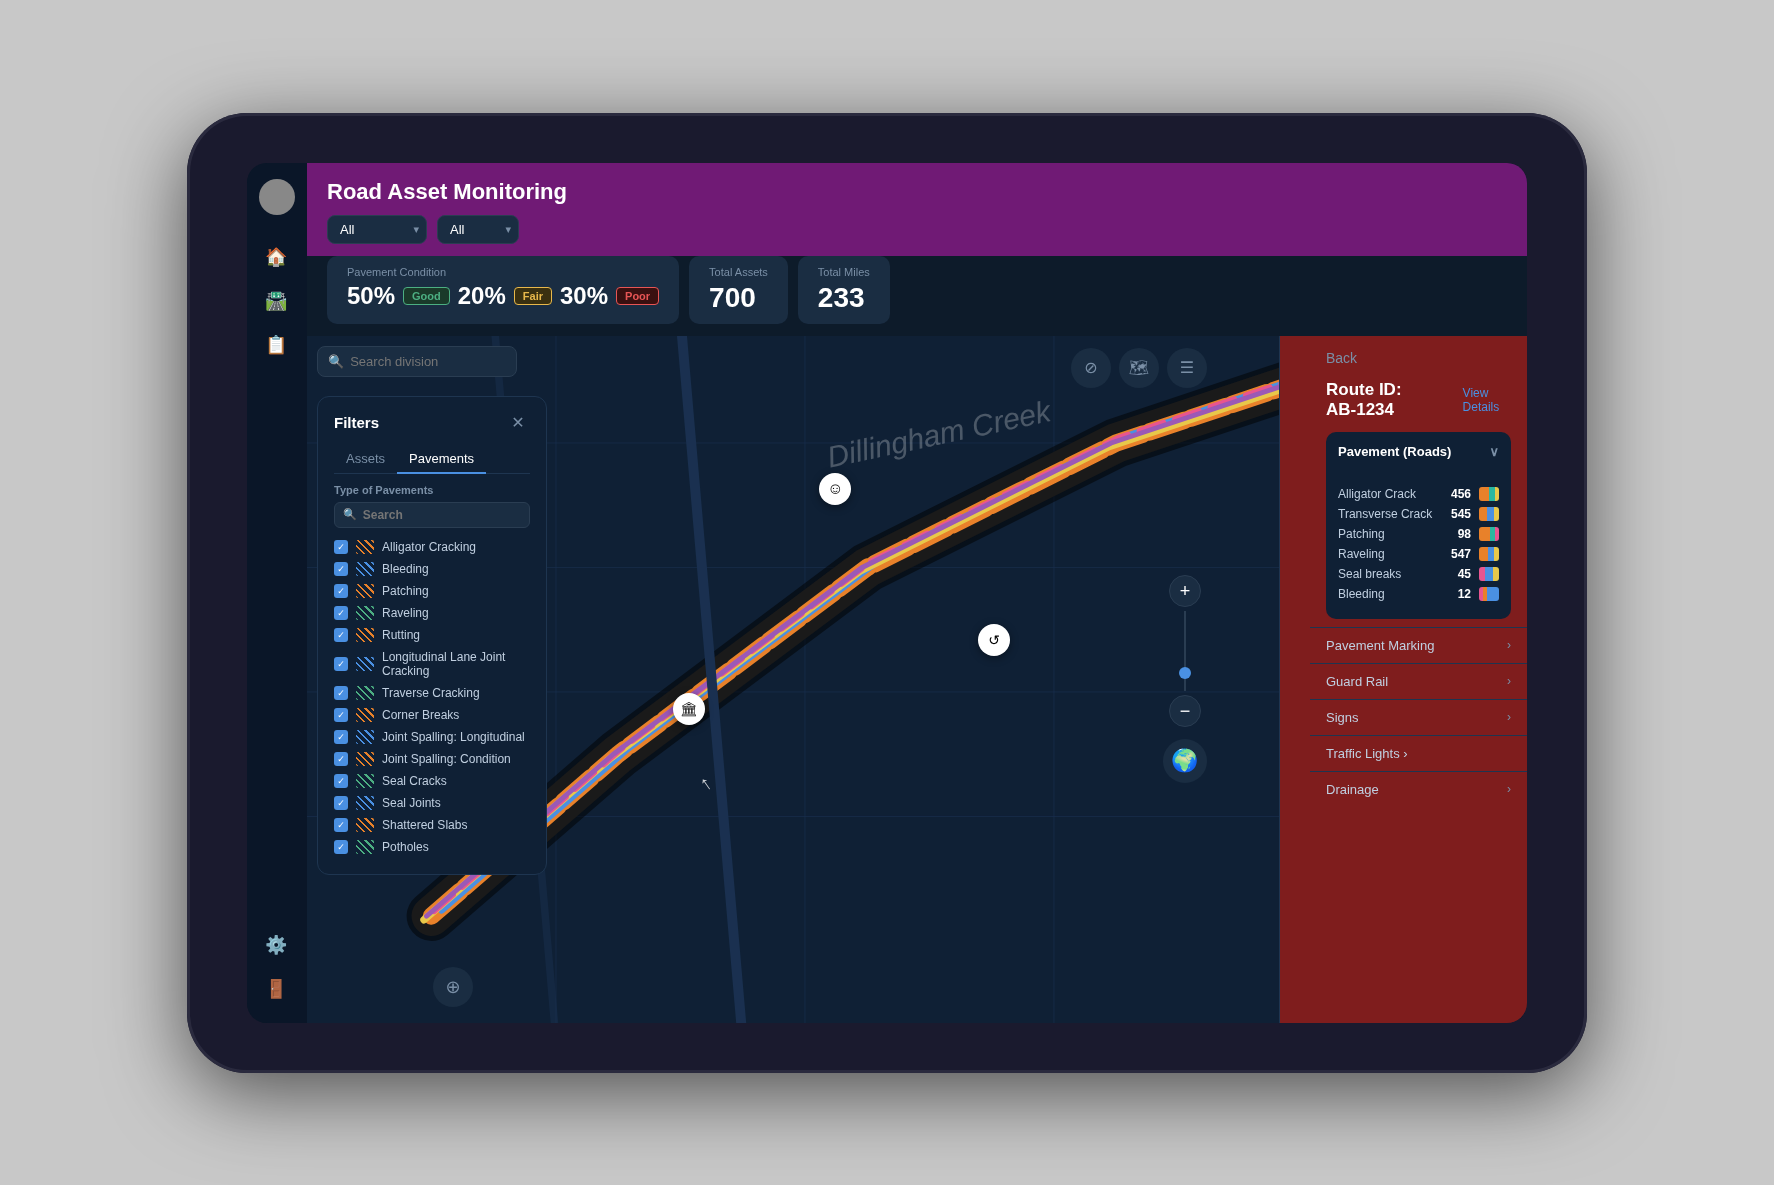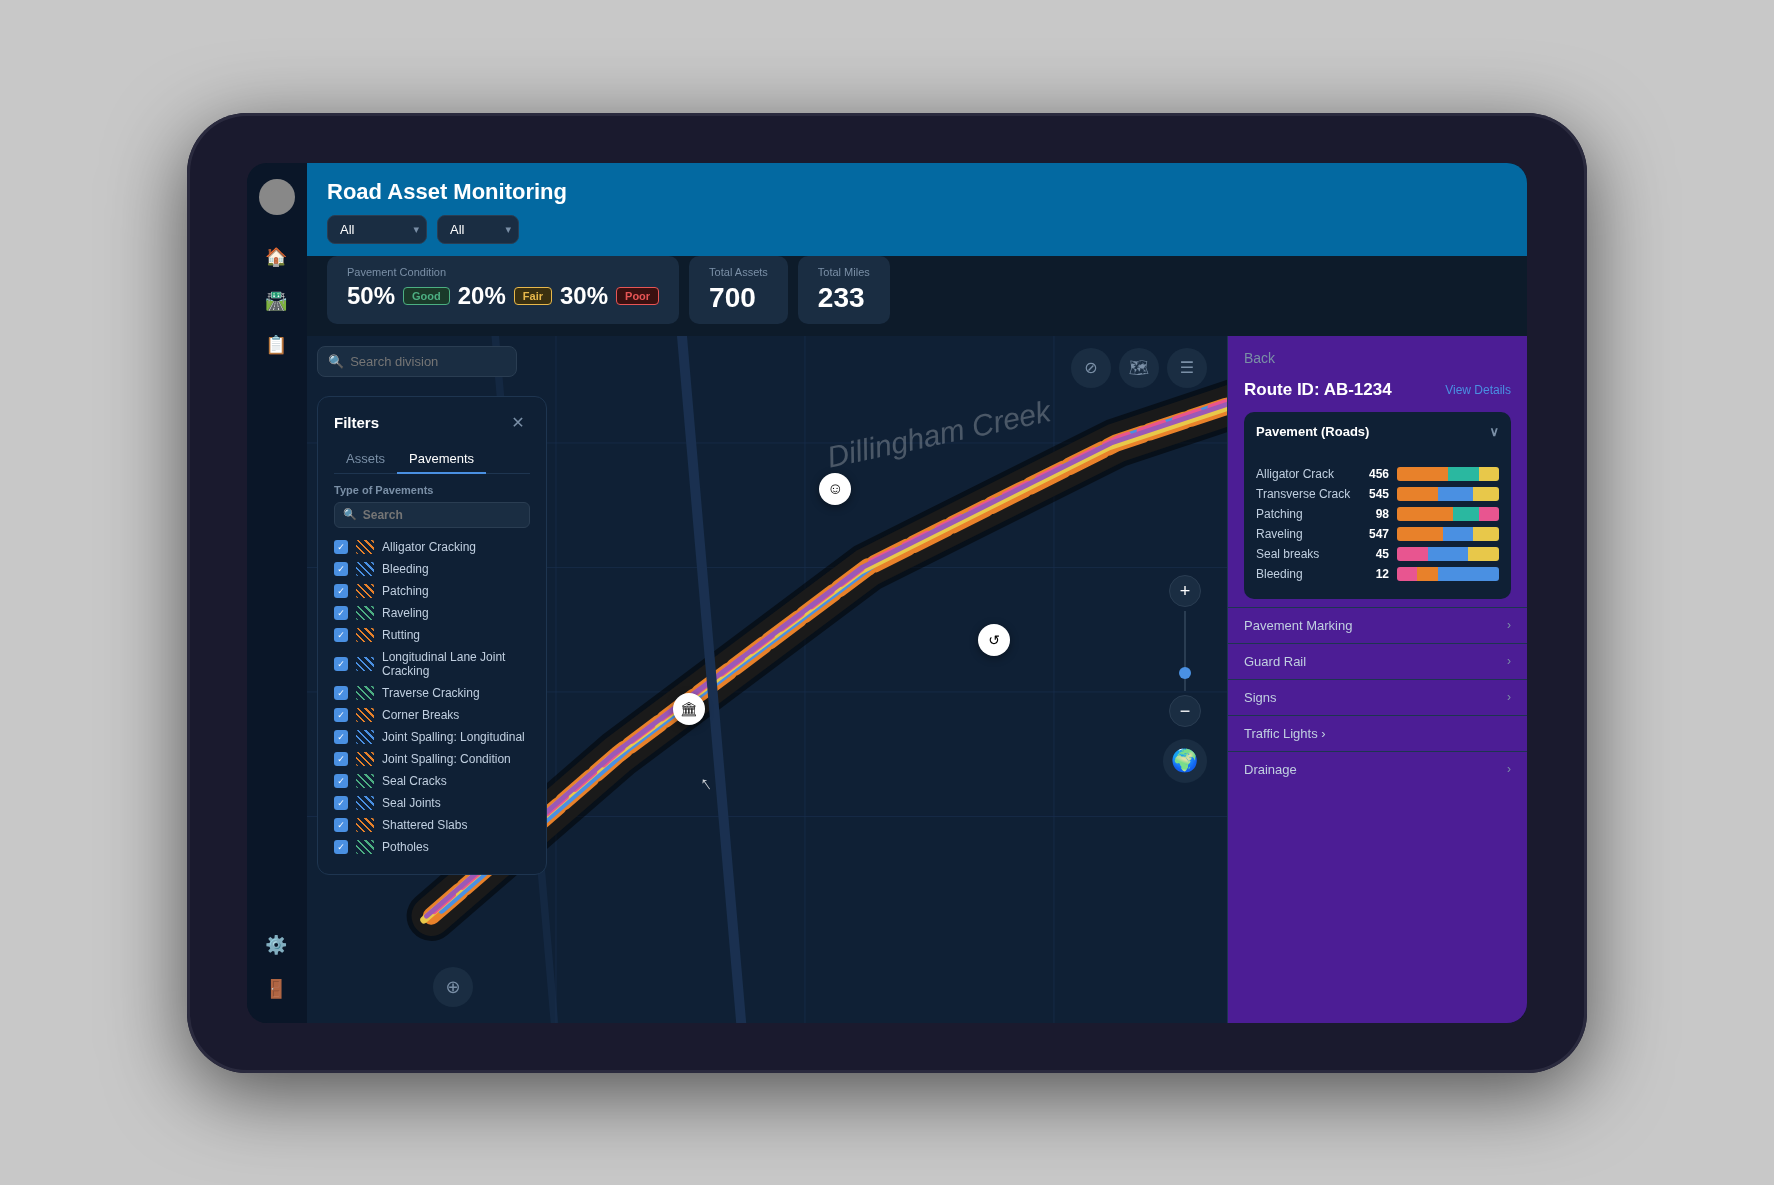--- a/index.html
+++ b/index.html
@@ -73,21 +73,21 @@
     .main-content {
       flex: 1;
       display: flex;
       flex-direction: column;
       background: #0d1b2a;
       position: relative;
     }
     
     .header {
       padding: 16px 20px 12px;
-      background: #0369a1;
+      background: #701a75;
       flex-shrink: 0;
     }
     .header-title {
       font-size: 22px;
       font-weight: 700;
       color: #fff;
       margin-bottom: 10px;
     }
     .header-filters {
       display: flex;
@@ -362,31 +362,32 @@
       display: flex;
       align-items: center;
       justify-content: center;
       cursor: pointer;
       font-size: 18px;
       color: #7a8fa6;
       z-index: 20;
     }
     
     .right-panel {
-      width: 300px;
-      background: #4c1d95;
+      width: 248px;
+      background: #7f1d1d;
       border-left: 1px solid #1e3550;
       display: flex;
       flex-direction: column;
       flex-shrink: 0;
       position: absolute;
       right: 0;
       top: 0;
       bottom: 0;
       z-index: 15;
+      padding-left: 30px;
     }
     .right-panel-back {
       padding: 14px 16px;
       font-size: 14px;
       color: #7a8fa6;
       cursor: pointer;
     }
     .right-panel-route {
       padding: 0 16px 12px;
       display: flex;

